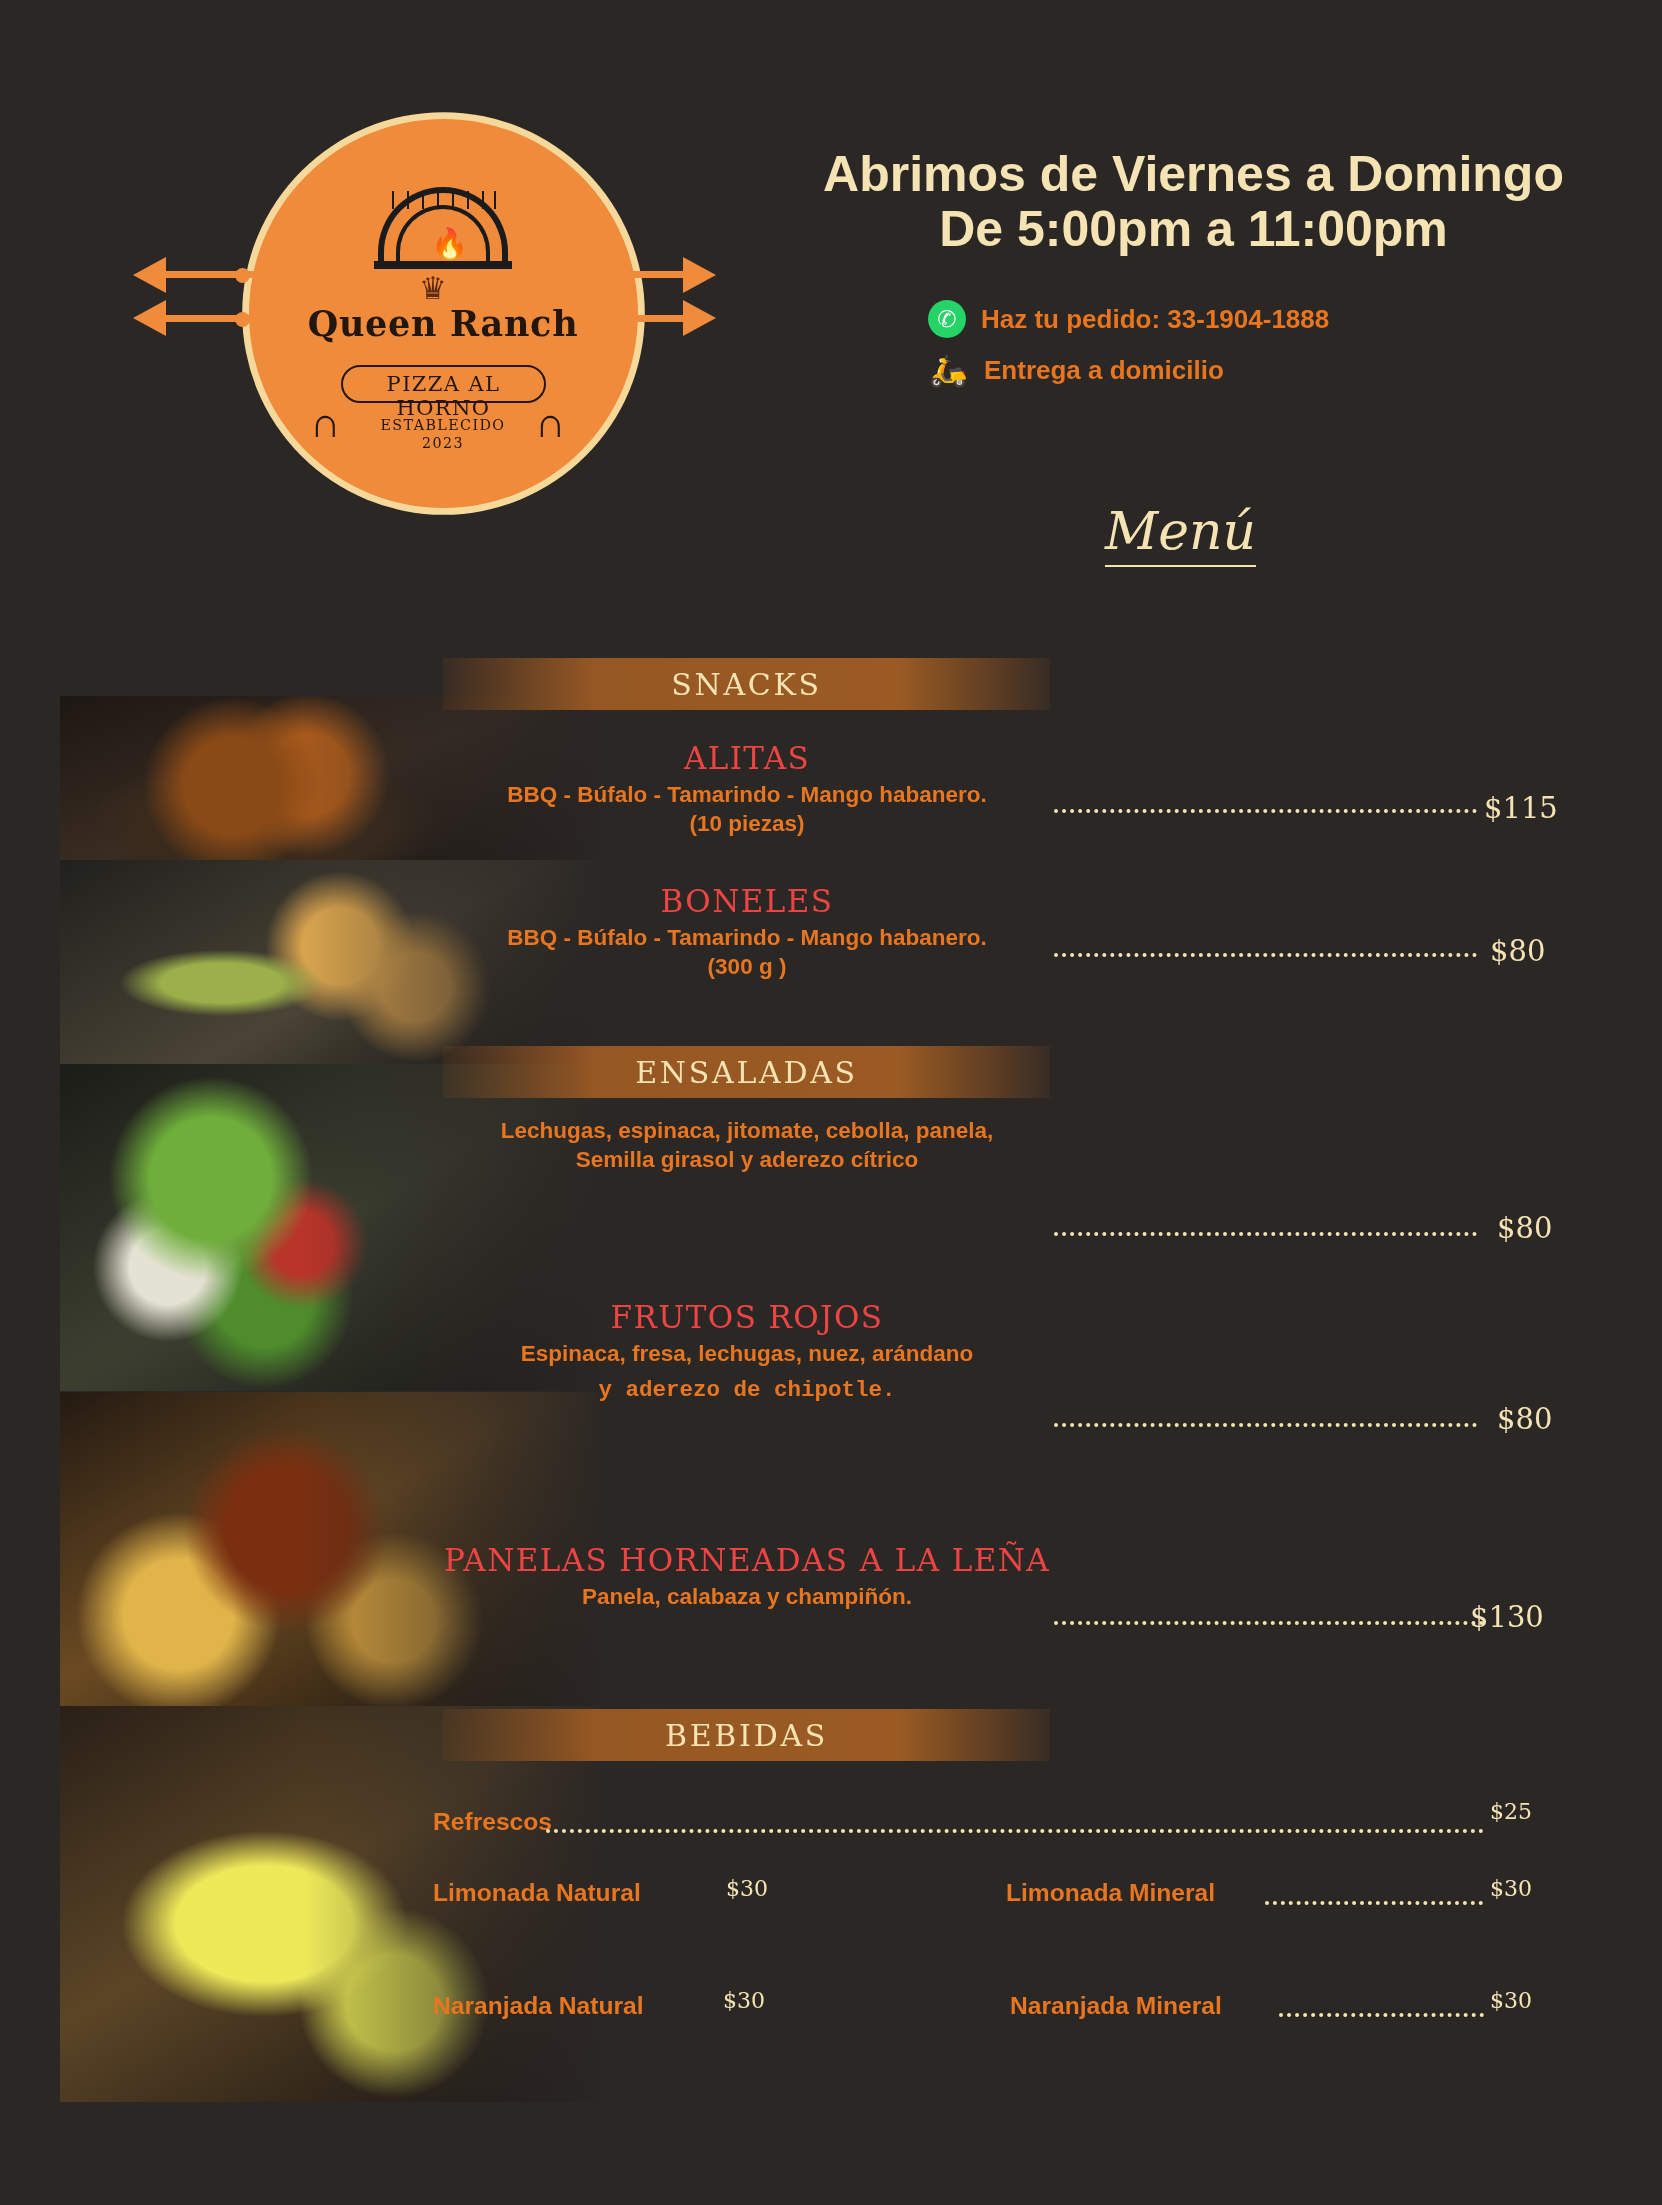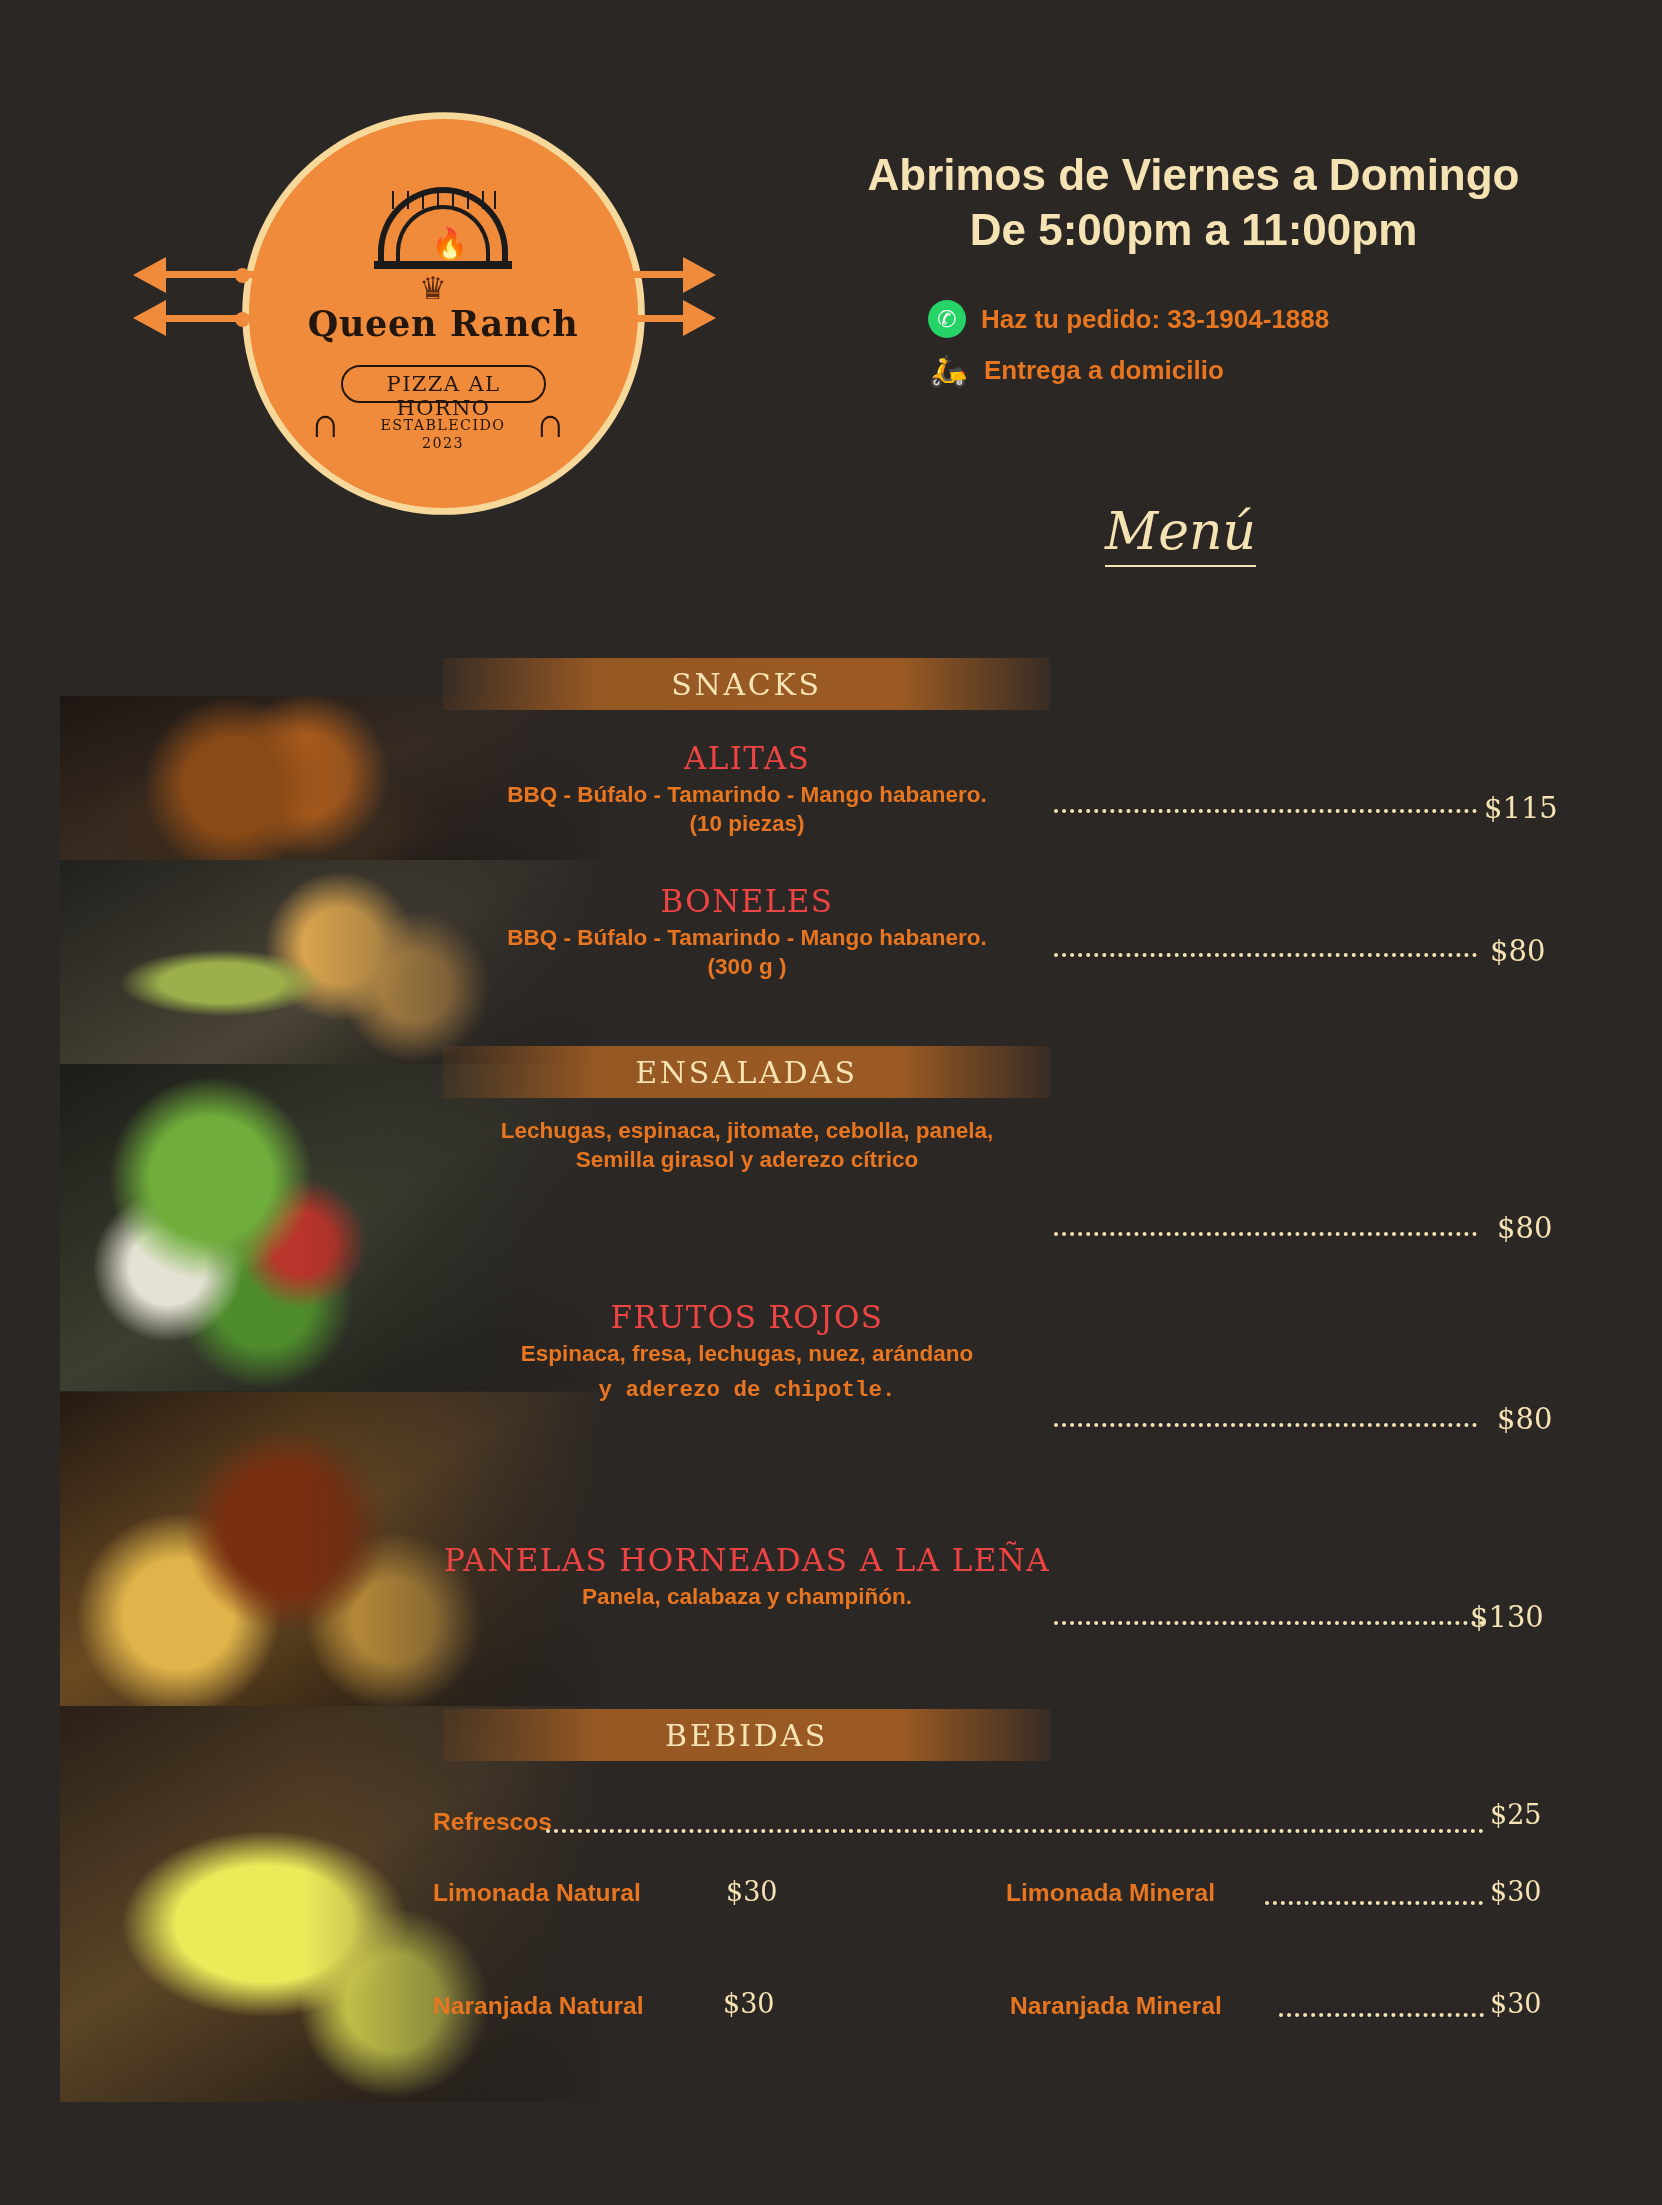--- a/index.html
+++ b/index.html
@@ -200,21 +200,21 @@
   .horseshoe.left { left: 174px; }
   .horseshoe.right { left: 399px; }
 
   
   .hours {
     position: absolute;
     left: 750px;
     top: 147px;
     width: 887px;
     color: #f6e3b4;
-    font-size: 44px;
+    font-size: 50px;
     line-height: 55px;
     font-weight: bold;
     text-align: center;
   }
   .contact-rows {
     position: absolute;
     left: 928px;
     top: 300px;
   }
   .contact-row {
@@ -361,21 +361,21 @@
 
   .drink-row {
     position: absolute;
     font-size: 24.6px;
     color: #e8751f;
     font-weight: bold;
   }
   .drink-price {
     position: absolute;
     font-family: "DejaVu Serif", serif;
-    font-size: 27px;
+    font-size: 22px;
     color: #f6e3b4;
   }
 </style>
 </head>
 <body>
 
 <div class="page">
 
   <div class="header">
 

